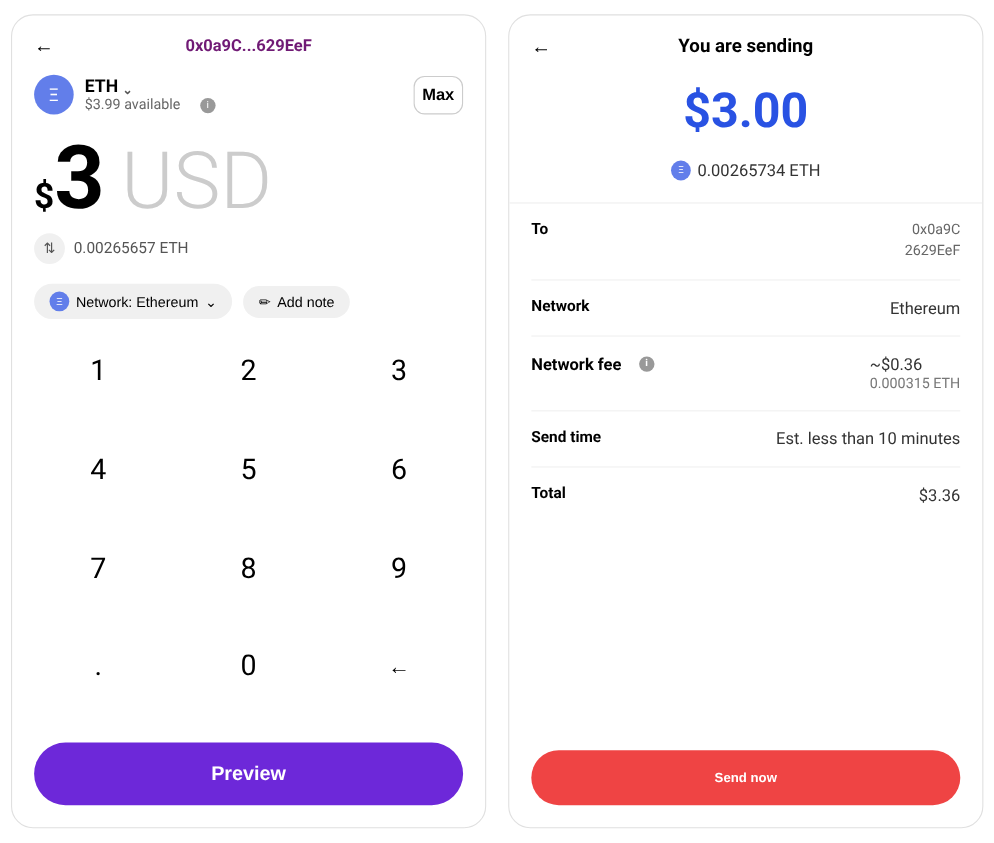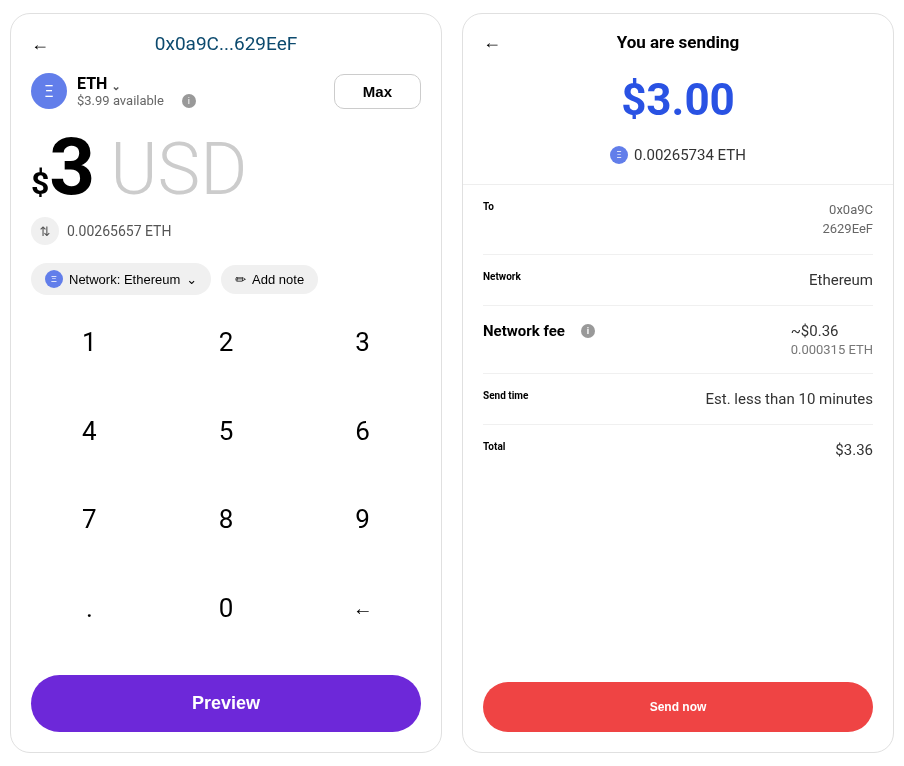--- a/index.html
+++ b/index.html
@@ -34,23 +34,23 @@
       position: relative;
     }
     .back-arrow {
       position: absolute;
       left: 20px;
       font-size: 18px;
       cursor: pointer;
       color: #000;
     }
     .address-label {
-      color: #0c4a6e;
-      font-size: 19px;
-      font-weight: 400;
+      color: #701a75;
+      font-size: 15px;
+      font-weight: 700;
     }
 
     .token-row {
       display: flex;
       align-items: center;
       justify-content: space-between;
       padding: 8px 20px;
     }
     .token-info {
       display: flex;
@@ -93,21 +93,21 @@
       background: #999;
       color: white;
       font-size: 9px;
       display: inline-flex;
       align-items: center;
       justify-content: center;
     }
     .max-btn {
       border: 1.5px solid #ccc;
       border-radius: 10px;
-      padding: 8px 28px;
+      padding: 8px 7px;
       font-size: 15px;
       font-weight: 600;
       background: #fff;
       cursor: pointer;
     }
 
     .amount-display {
       padding: 10px 20px 4px;
       display: flex;
       align-items: baseline;
@@ -281,21 +281,21 @@
     }
     .detail-row {
       display: flex;
       justify-content: space-between;
       align-items: flex-start;
       padding: 16px 0;
       border-bottom: 1px solid #f0f0f0;
     }
     .detail-row:last-child { border-bottom: none; }
     .detail-label {
-      font-size: 10px;
+      font-size: 14px;
       font-weight: 700;
       color: #000;
     }
     .detail-sublabel {
       font-size: 15px;
       font-weight: 700;
       color: #000;
       display: flex;
       align-items: center;
       gap: 16px;

